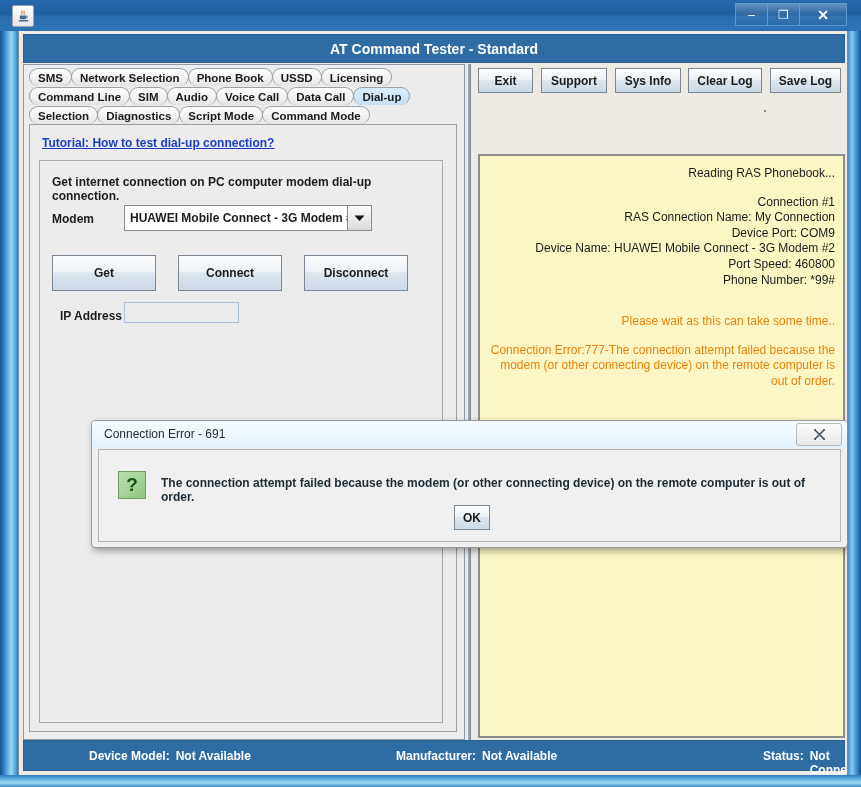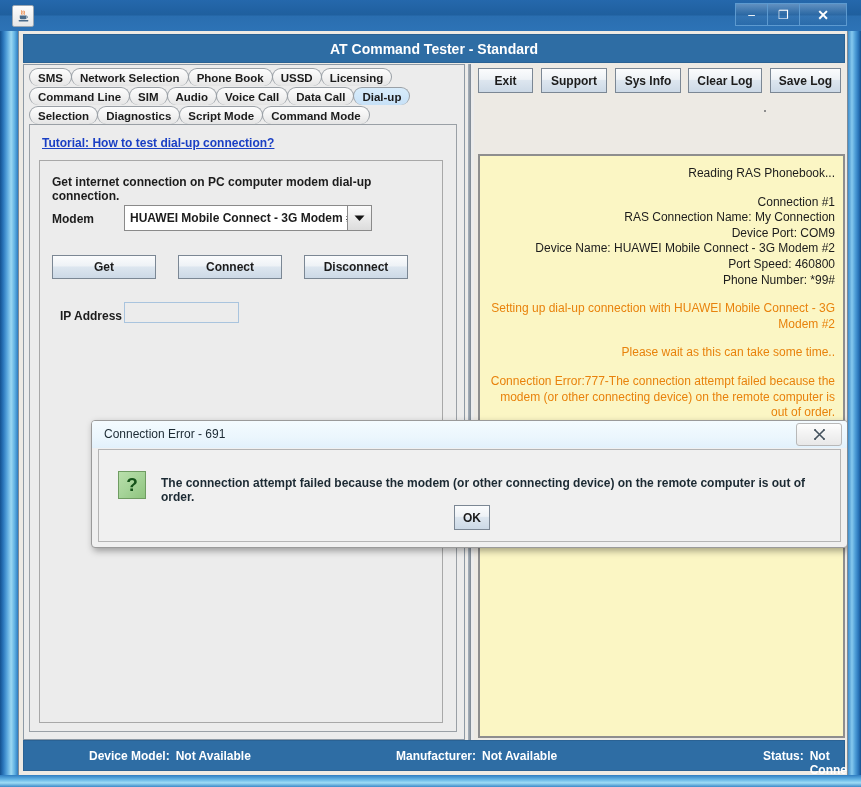--- a/index.html
+++ b/index.html
@@ -191,21 +191,21 @@
   #modem-combo-arrow {
     width: 25px;
     background: linear-gradient(to bottom, #fbfbfb 0%, #ebebeb 50%, #dcdcdc 100%);
     border: 1px solid #8a8a8a;
     display: flex; align-items: center; justify-content: center;
     cursor: pointer;
     box-sizing: border-box;
   }
   .btn {
     position: absolute;
-    height: 24px;
+    height: 36px;
     background: linear-gradient(to bottom, #fbfcfd 0%, #eef2f6 45%, #dde6ef 50%, #ccd9e6 100%);
     border: 1px solid #7b8794;
     font-size: 12px; font-weight: bold; color: #1c1c1c;
     display: flex; align-items: center; justify-content: center;
     cursor: pointer;
     box-sizing: border-box;
   }
   #btn-get      { left: 12px;  top: 94px; width: 104px; }
   #btn-connect  { left: 138px; top: 94px; width: 104px; }
   #btn-disconnect { left: 264px; top: 94px; width: 104px; }
@@ -488,21 +488,20 @@
       <div id="log-panel">
           <div class="log-line">Reading RAS Phonebook...</div>
           <div class="log-line blank"></div>
           <div class="log-line">Connection #1</div>
           <div class="log-line">RAS Connection Name: My Connection</div>
           <div class="log-line">Device Port: COM9</div>
           <div class="log-line">Device Name: HUAWEI Mobile Connect - 3G Modem #2</div>
           <div class="log-line">Port Speed: 460800</div>
           <div class="log-line">Phone Number: *99#</div>
           <div class="log-line blank"></div>
-          <div class="log-line warn">Setting up dial-up connection with HUAWEI Mobile Connect - 3G Modem #2</div>
           <div class="log-line blank"></div>
           <div class="log-line warn">Please wait as this can take some time..</div>
           <div class="log-line blank"></div>
           <div class="log-line warn">Connection Error:777-The connection attempt failed because the modem (or other connecting device) on the remote computer is out of order.</div>
         </div>
     </div>
 
     <div id="status-bar">
       <div class="status-seg" id="st-devmodel">
         <span>Device Model:</span>

